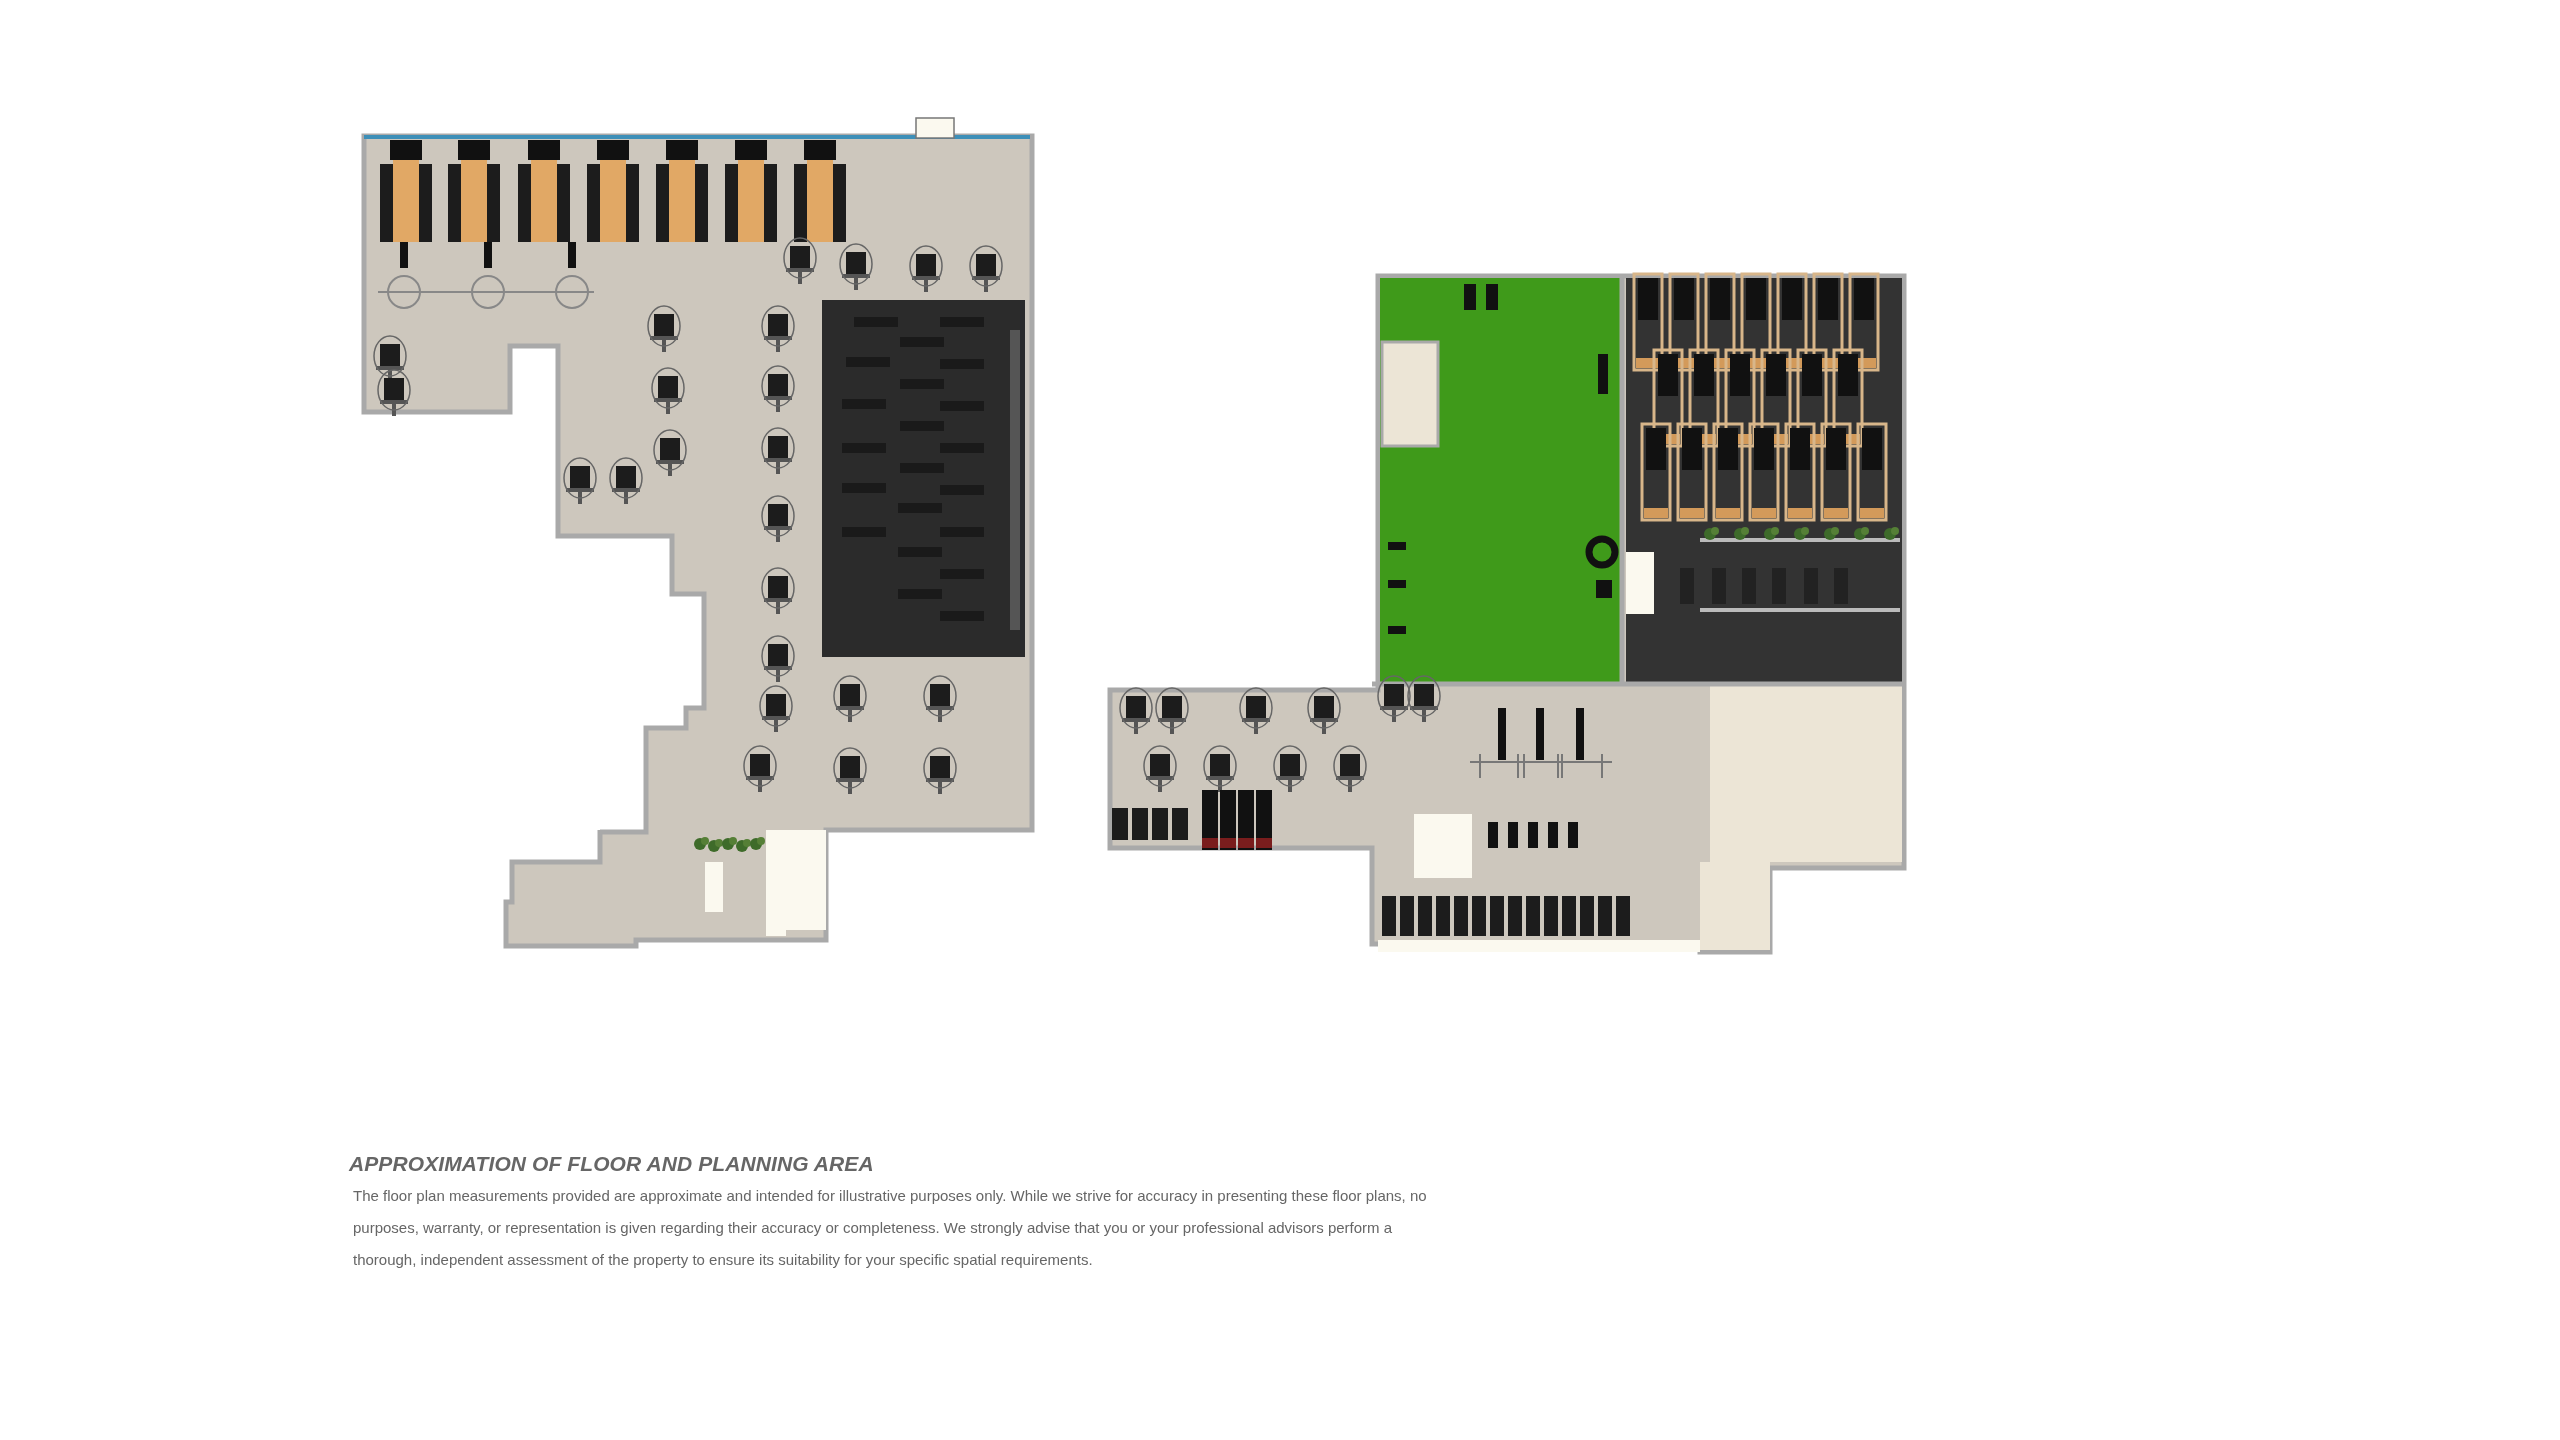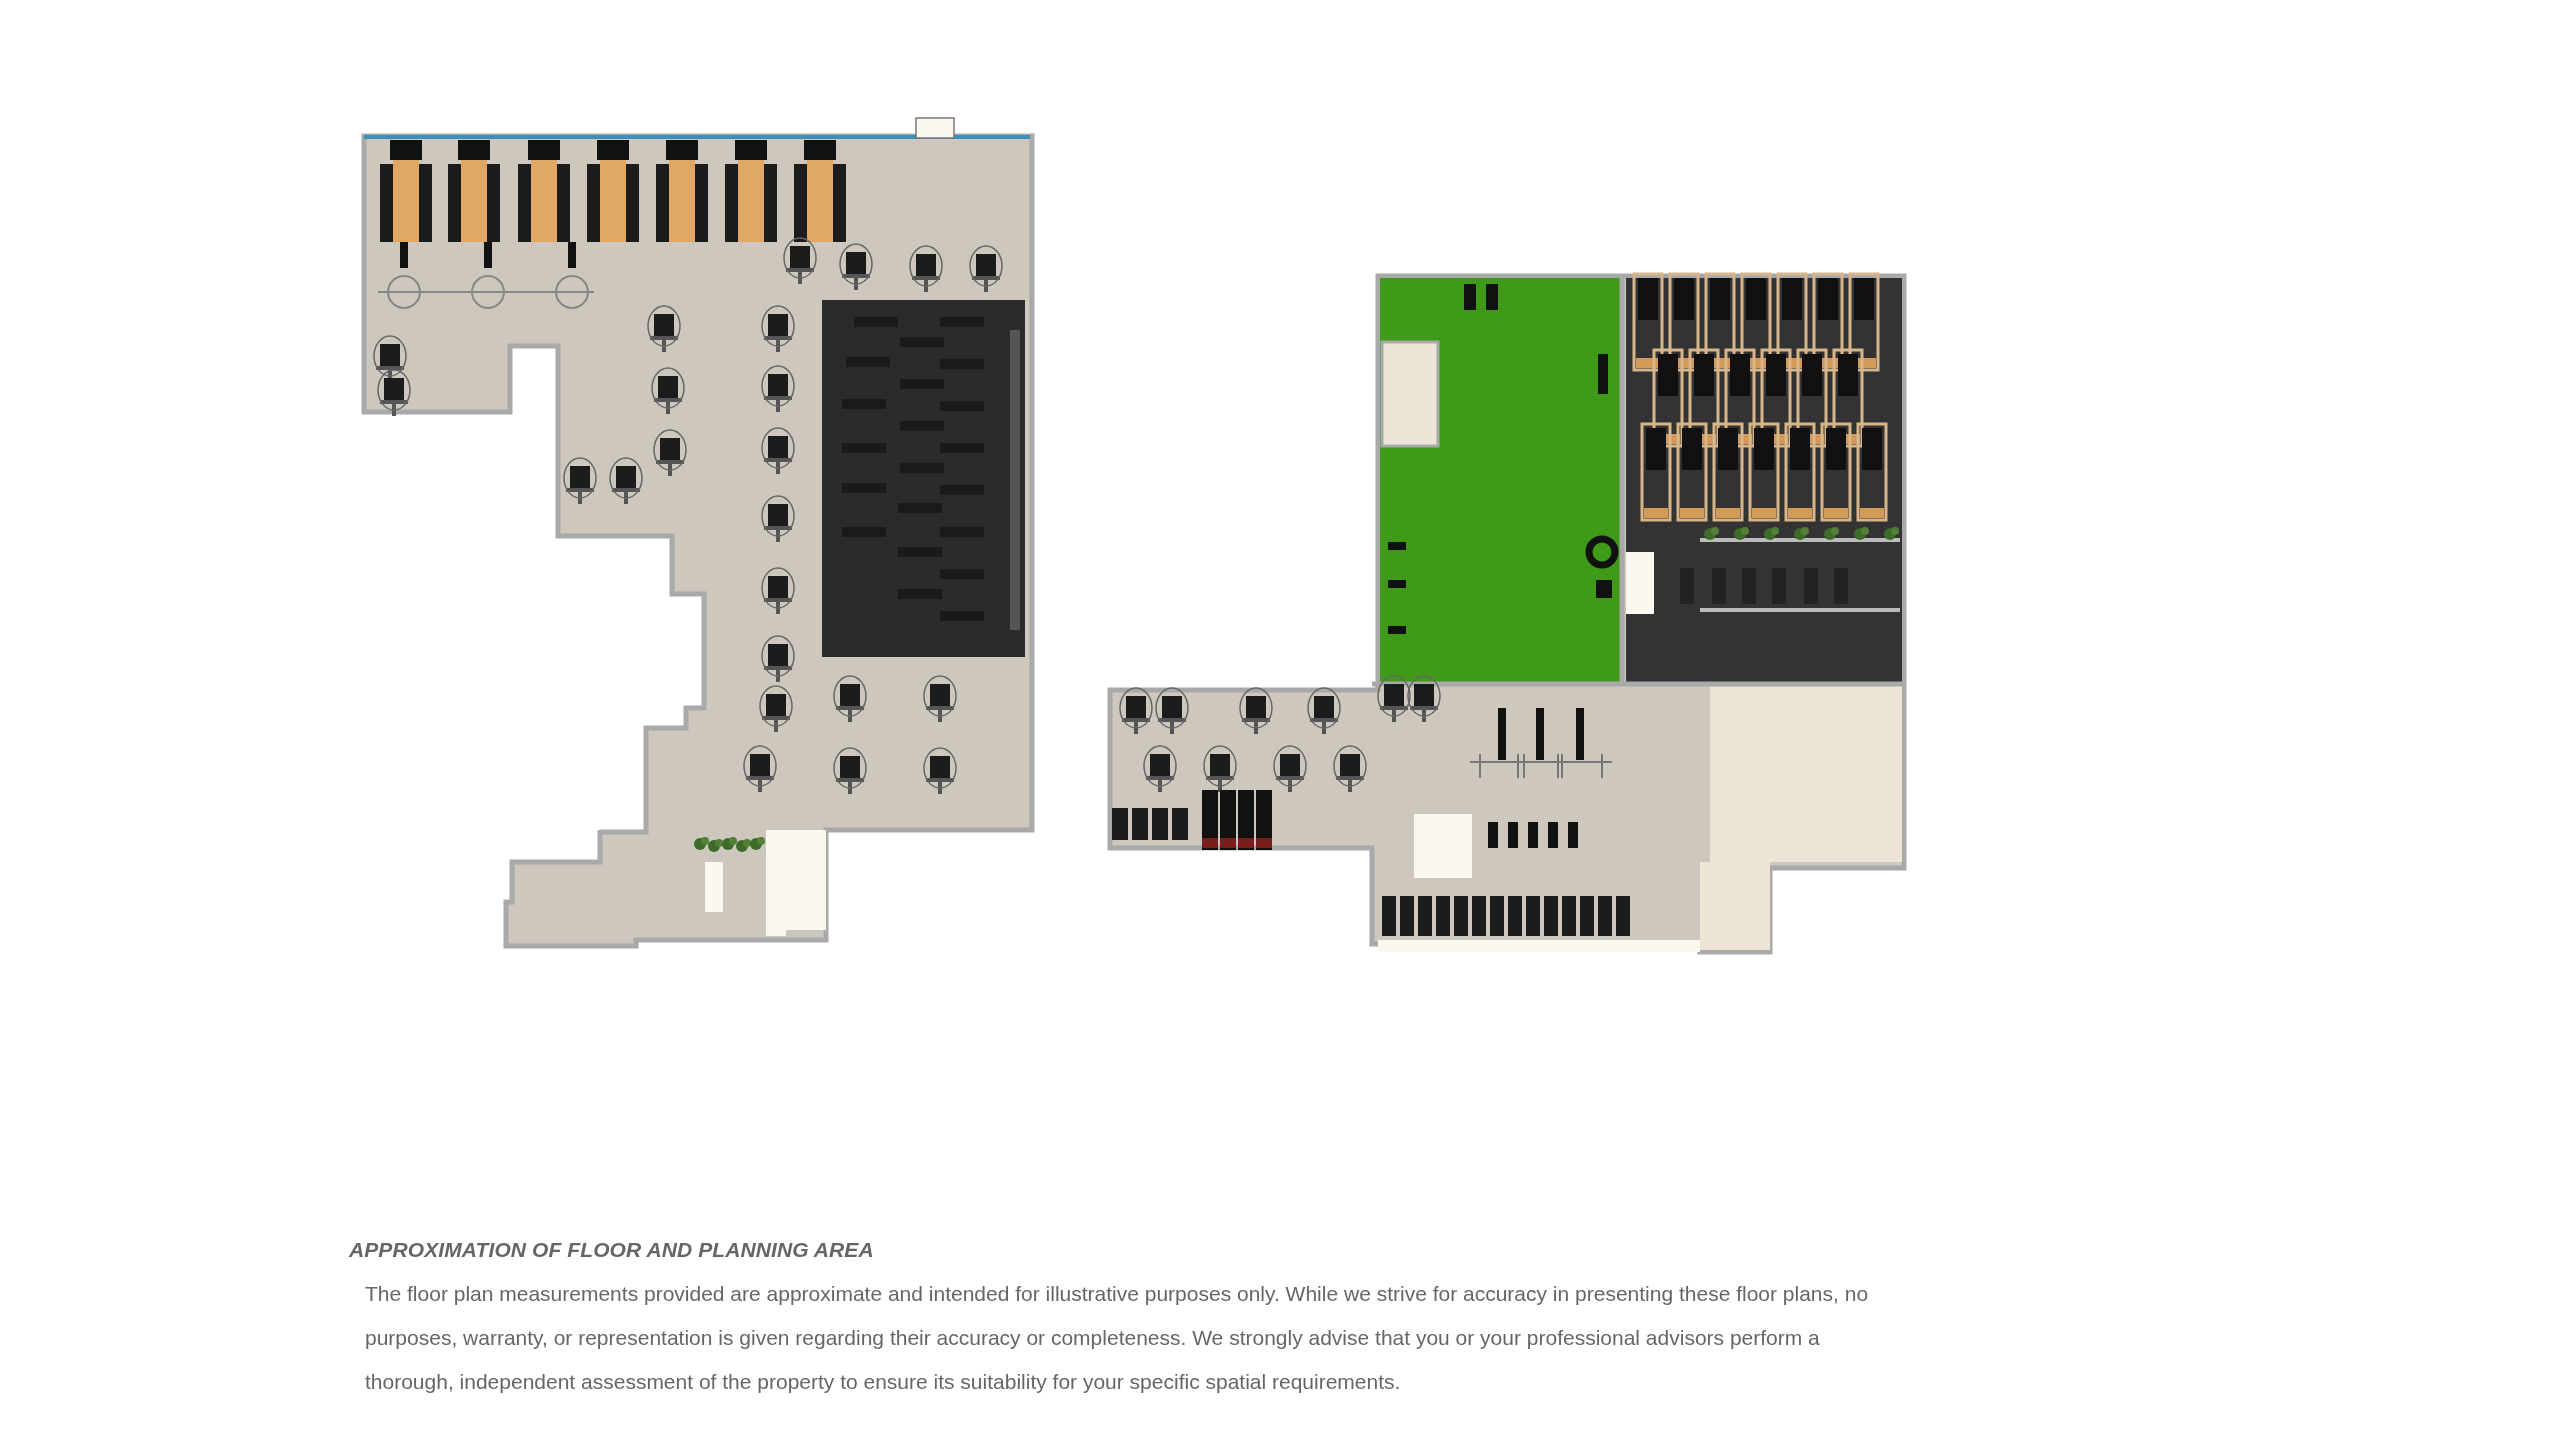--- a/index.html
+++ b/index.html
@@ -1,20 +1,20 @@
 <!DOCTYPE html>
 <html><head>
   <meta charset="utf-8">
   <style>
     html, body { margin: 0; padding: 0; background: #ffffff; }
     body { width: 2560px; height: 1440px; position: relative; overflow: hidden; font-family: "Liberation Sans", sans-serif; }
     .plan { position: absolute; left: 0; top: 0; width: 2560px; height: 1440px; }
-    .disclaimer { position: absolute; left: 349px; top: 1236px; width: 1640px; color: #666666; }
+    .disclaimer { position: absolute; left: 349px; top: 1150px; width: 1640px; color: #666666; }
     .disclaimer-title { font-size: 21px; font-weight: bold; font-style: italic; line-height: 28px; margin: 0; letter-spacing: 0.1px; }
-    .disclaimer-body { font-size: 21px; line-height: 28px; margin: 16px; }
+    .disclaimer-body { font-size: 15px; line-height: 28px; margin: 4px; }
   </style>
 </head>
 <body>
 
 <svg class="plan" viewBox="0 0 2560 1440" xmlns="http://www.w3.org/2000/svg">
   <defs>
     <g id="treadmill">
       <rect x="-26" y="-22" width="52" height="78" fill="#1c1c1c"></rect>
       <rect x="-13" y="-40" width="26" height="96" fill="#e1a865"></rect>
       <rect x="-16" y="-46" width="32" height="20" fill="#111"></rect>

